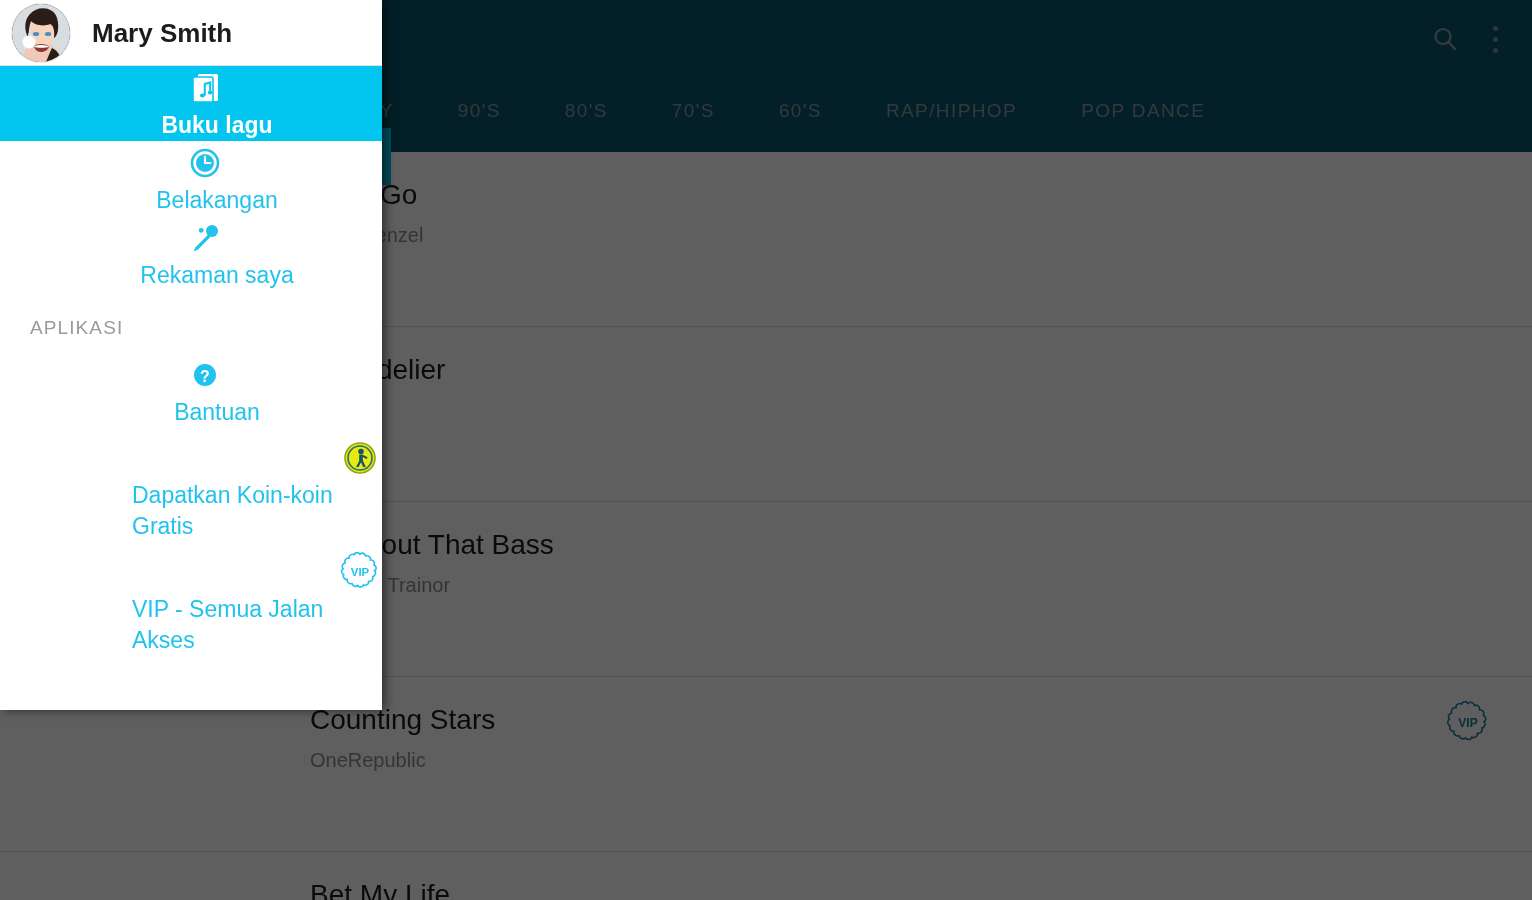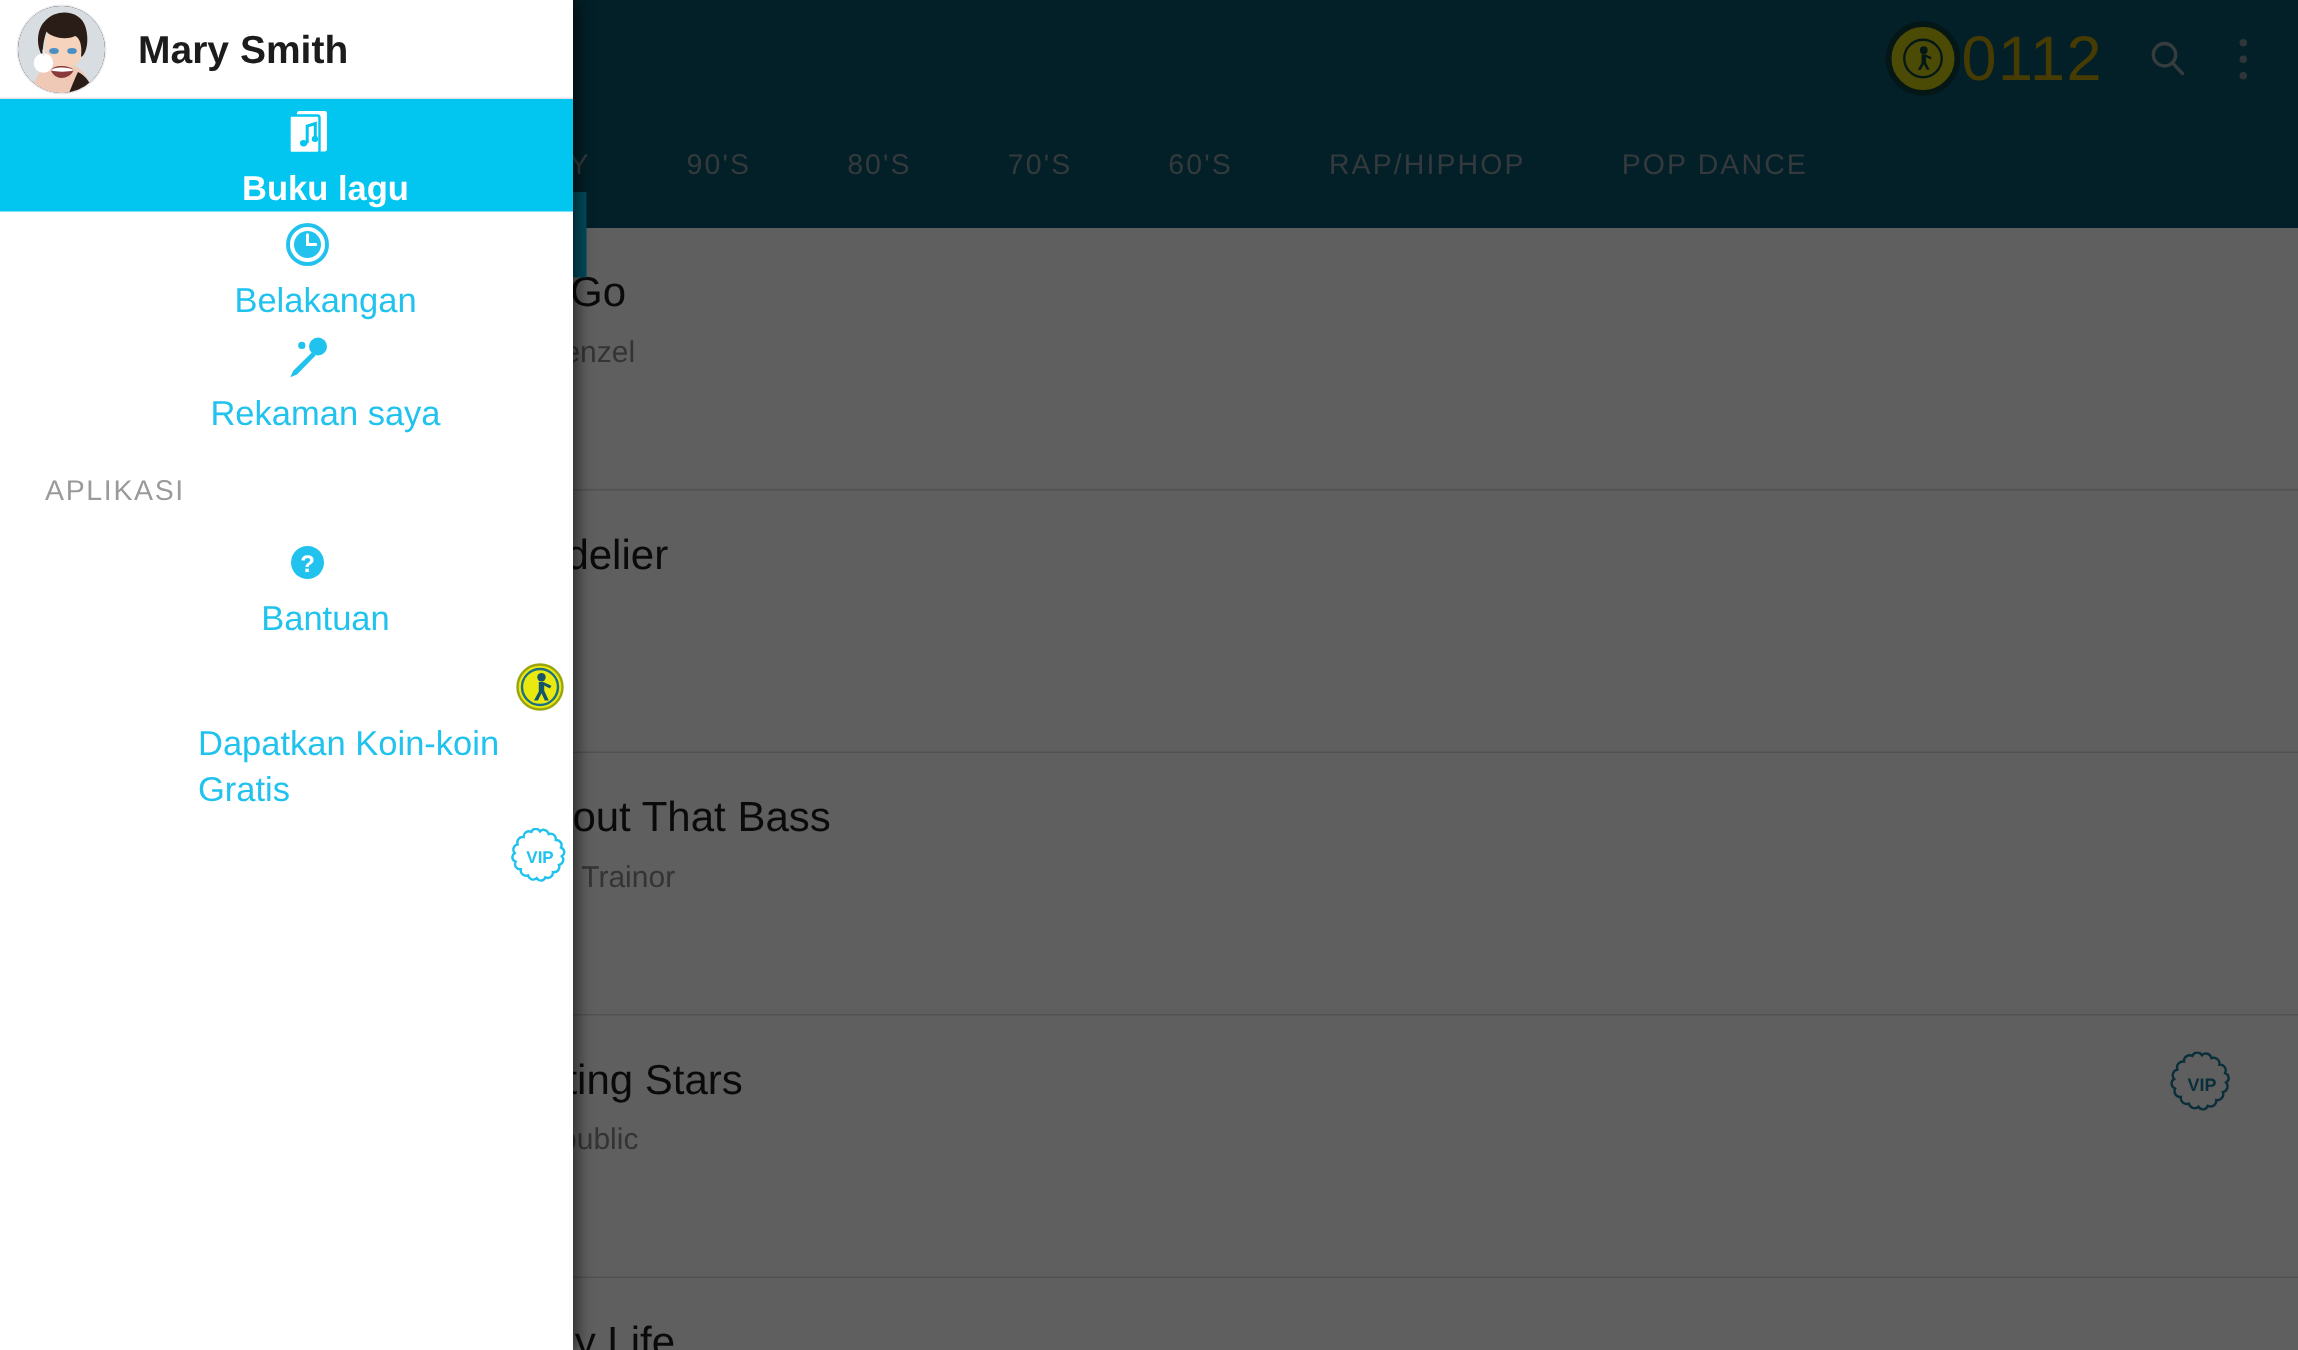--- a/index.html
+++ b/index.html
@@ -155,21 +155,21 @@
     inset: 0;
     background: rgba(0,0,0,0.62);
     z-index: 10;
   }
 
   
   .drawer {
     position: absolute;
     left: 0; top: 0;
     width: 382px;
-    height: 900px;
+    height: 710px;
     background: #ffffff;
     z-index: 20;
     box-shadow: 3px 0 10px rgba(0,0,0,0.55);
     overflow: hidden;
   }
   .drawer-header {
     height: 66px;
     display: flex;
     align-items: center;
     padding: 0 0 0 12px;
@@ -237,30 +237,20 @@
 </head>
 <body>
 
 <div id="screen">
 
   <div class="app-layer">
 
     <div class="appbar">
       <div class="appbar-top">
 
-        <div class="coin-wrap">
-          <div class="coin-badge">
-            <svg width="28" height="28" viewBox="0 0 28 28" aria-hidden="true">
-              <circle cx="14" cy="14" r="12.5" fill="none" stroke="#12413c" stroke-width="1.6"></circle>
-              <circle cx="14.5" cy="8.5" r="2.6" fill="#12413c"></circle>
-              <path d="M13 11.2 L13 17 L10.5 21.5 L12.6 21.5 L14.6 17.8 L16.4 21.5 L18.4 21.5 L16 16.5 L16 13 L19 14.6 L19.8 13.1 L15.6 11.2 Z" fill="#12413c"></path>
-            </svg>
-          </div>
-          <div class="coin-count">0112</div>
-        </div>
 
         <div class="appbar-icon icon-search">
           <svg width="30" height="30" viewBox="0 0 30 30" aria-hidden="true">
             <circle cx="13" cy="12.5" r="7.5" fill="none" stroke="#8e9ea4" stroke-width="2.2"></circle>
             <line x1="18.6" y1="18.2" x2="25" y2="25" stroke="#8e9ea4" stroke-width="2.2" stroke-linecap="round"></line>
           </svg>
         </div>
 
         <div class="appbar-icon icon-overflow">
           <div style="display:flex;flex-direction:column;align-items:center;">
@@ -408,16 +398,17 @@
       <span class="menu-label wrap">Dapatkan Koin-koin Gratis</span>
     </div>
 
     <div class="menu-item tall">
       <span class="menu-icon">
         <svg width="40" height="40" viewBox="0 0 44 44" aria-hidden="true">
           <path d="M22 2.5c2.2-2.3 5.6-1 6.3 1.9 3-1 5.8 1.3 5.3 4.4 3.1-.3 5.1 2.8 3.8 5.6 2.9 1.1 3.2 4.7.6 6.3 2.1 2.3.8 5.7-2.1 6.4 1 3-1.3 5.8-4.4 5.3.3 3.1-2.8 5.1-5.6 3.8-1.1 2.9-4.7 3.2-6.3.6-2.3 2.1-5.7.8-6.4-2.1-3 1-5.8-1.3-5.3-4.4-3.1.3-5.1-2.8-3.8-5.6-2.9-1.1-3.2-4.7-.6-6.3C1.4 16.1 2.7 12.7 5.6 12c-1-3 1.3-5.8 4.4-5.3-.3-3.1 2.8-5.1 5.6-3.8C16.7.1 20.3-.2 22 2.5z" fill="#ffffff" stroke="#21c3ee" stroke-width="1.8"></path>
           <text x="22" y="26" text-anchor="middle" font-family="Liberation Sans, sans-serif" font-size="12.5" font-weight="bold" fill="#21c3ee">VIP</text>
         </svg>
       </span>
+      <span class="menu-label wrap">VIP - Semua Jalan Akses</span>
     </div>
 
   </div>
 </div>
 
 </body></html>

